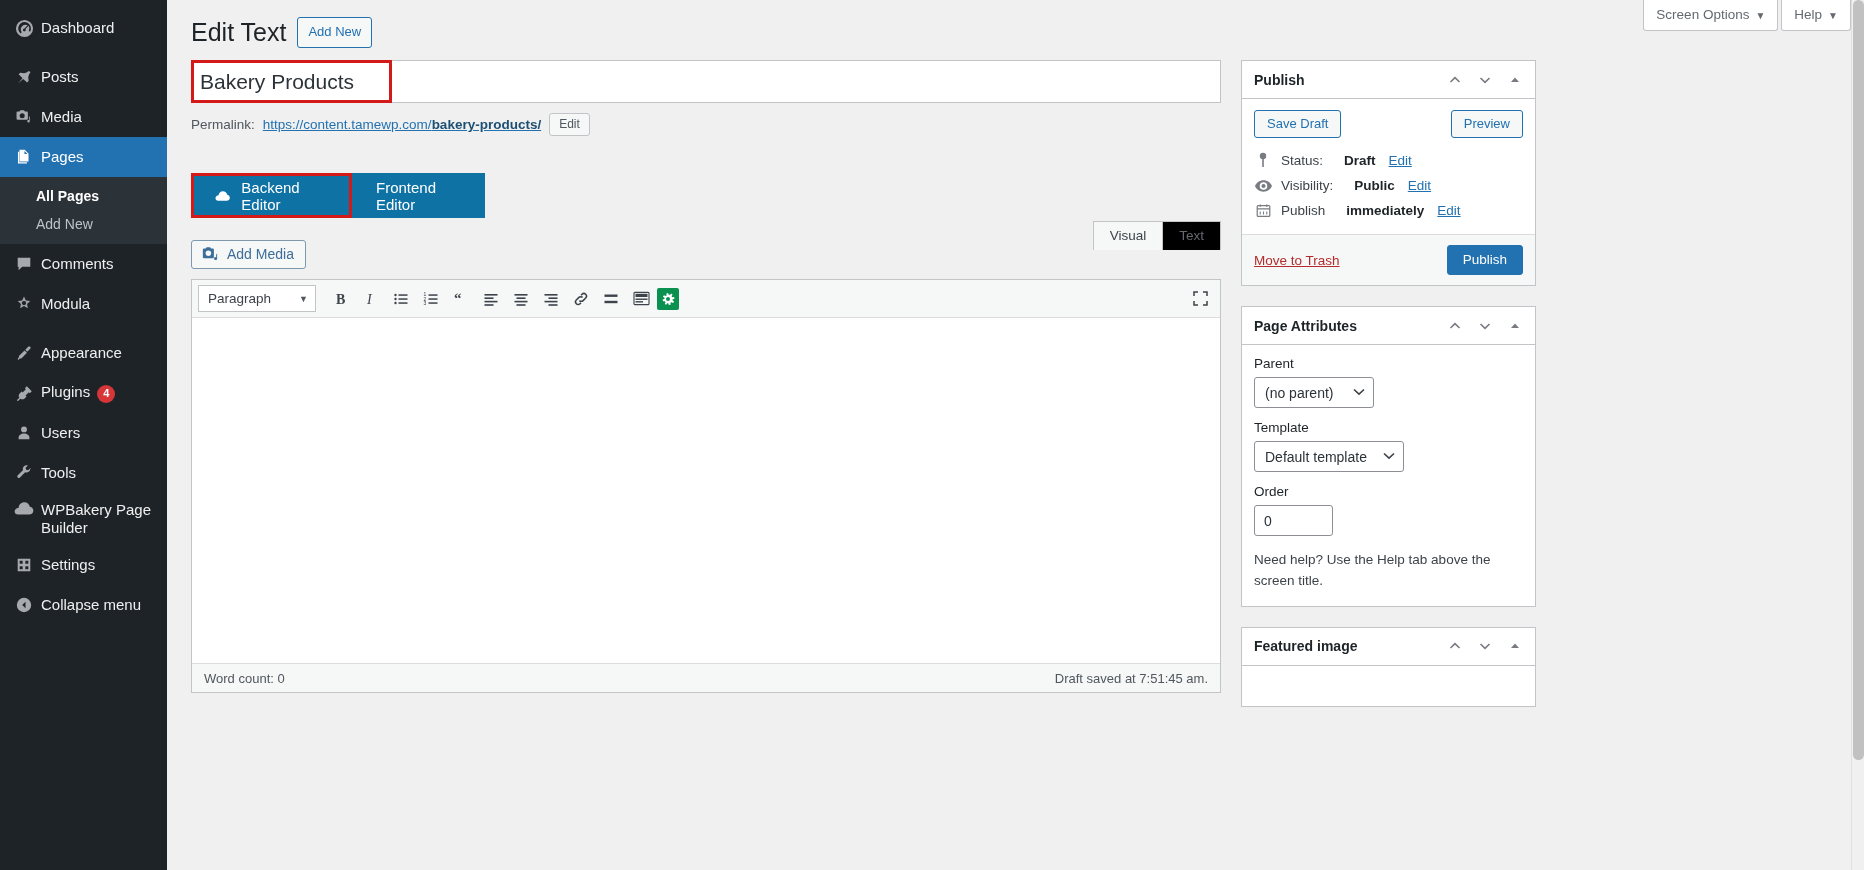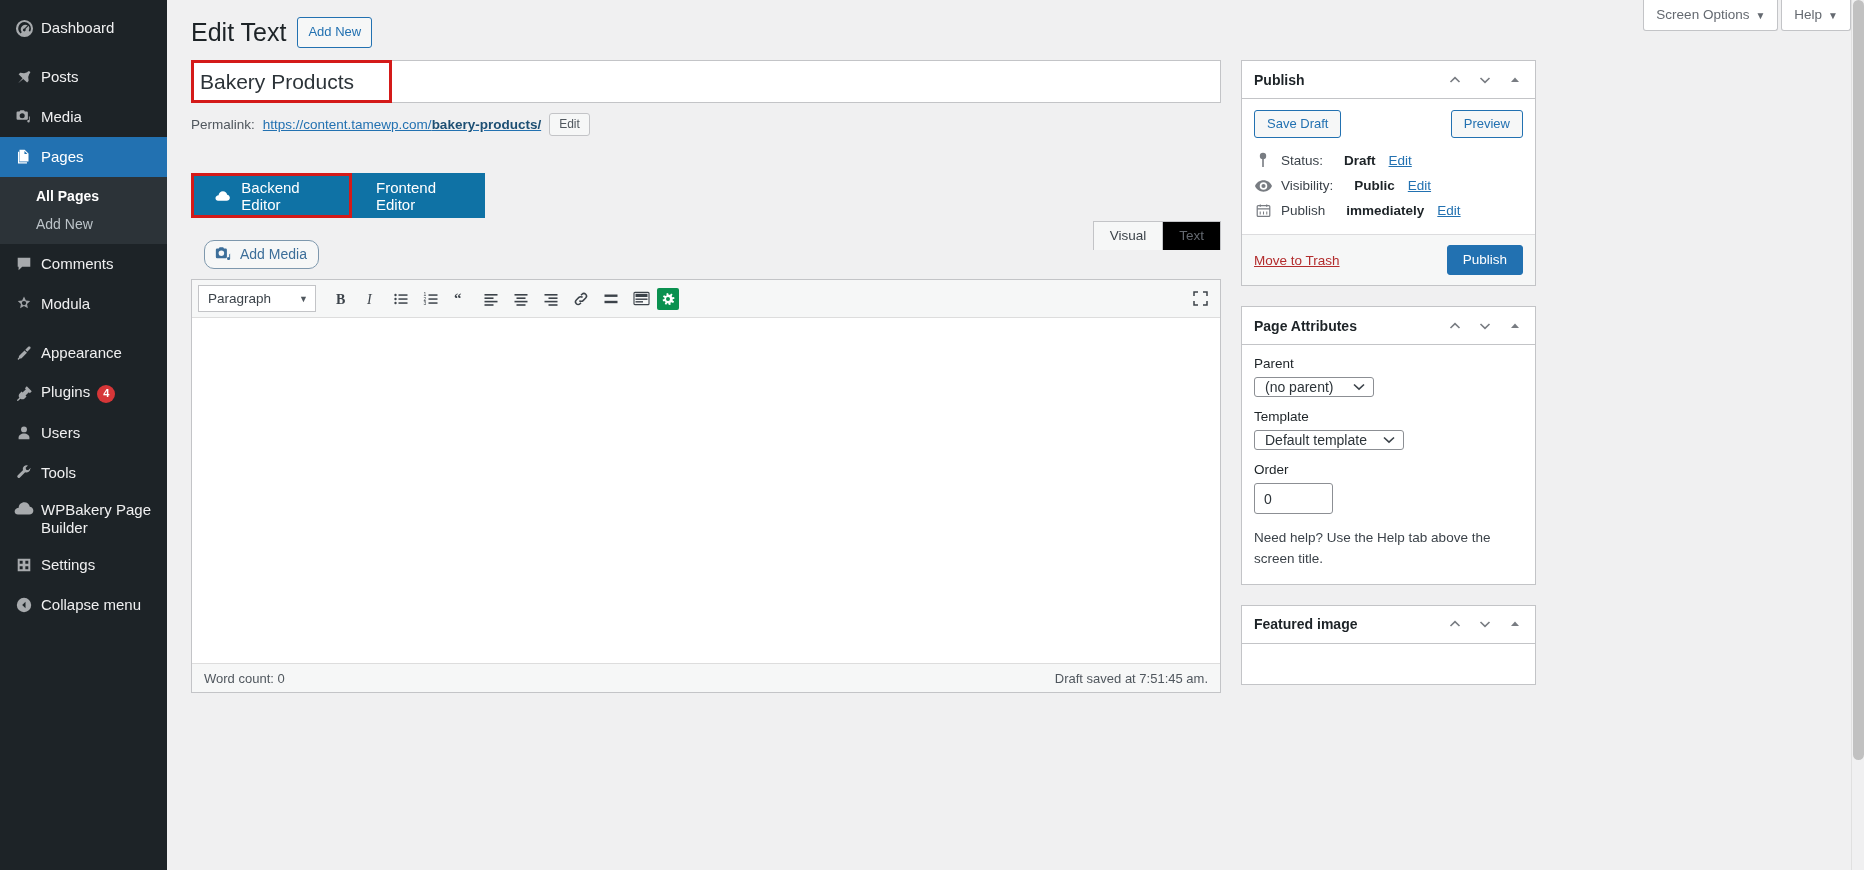--- a/index.html
+++ b/index.html
@@ -187,25 +187,24 @@
     pointer-events: none;
   }
 
   
   #add-media-row { margin-top: 22px; }
   #add-media-btn {
     display: inline-flex; align-items: center; gap: 8px;
     border: 1px solid #7e98ad;
     background: #f6f7f7;
     color: #3c6e99;
-    border-radius: 10px;
+    border-radius: 3px;
     font-size: 14px;
     padding: 5px 11px 6px 10px;
     cursor: pointer;
-    margin-left: 13px;
   }
 
   
   #editor-box {
     margin-top: 10px;
     border: 1px solid #c3c4c7;
     background: #fff;
     width: 1030px;
   }
   #editor-tabs {
@@ -330,21 +329,21 @@
     cursor: pointer;
   }
 
   .pa-body { padding: 11px 12px 14px 12px; }
   .pa-label { font-size: 13.5px; color: #1d2327; margin-bottom: 6px; margin-top: 12px; }
   .pa-label:first-child { margin-top: 0; }
   .pa-select {
     border: 1px solid #8c8f94;
     border-radius: 3px;
     background: #fff;
-    height: 20px;
+    height: 31px;
     display: inline-flex; align-items: center; justify-content: space-between;
     padding: 0 8px 0 10px;
     font-size: 14px;
     color: #2c3338;
     cursor: pointer;
     gap: 10px;
   }
   #pa-parent-select { width: 120px; }
   #pa-template-select { width: 150px; }
   .pa-input {

